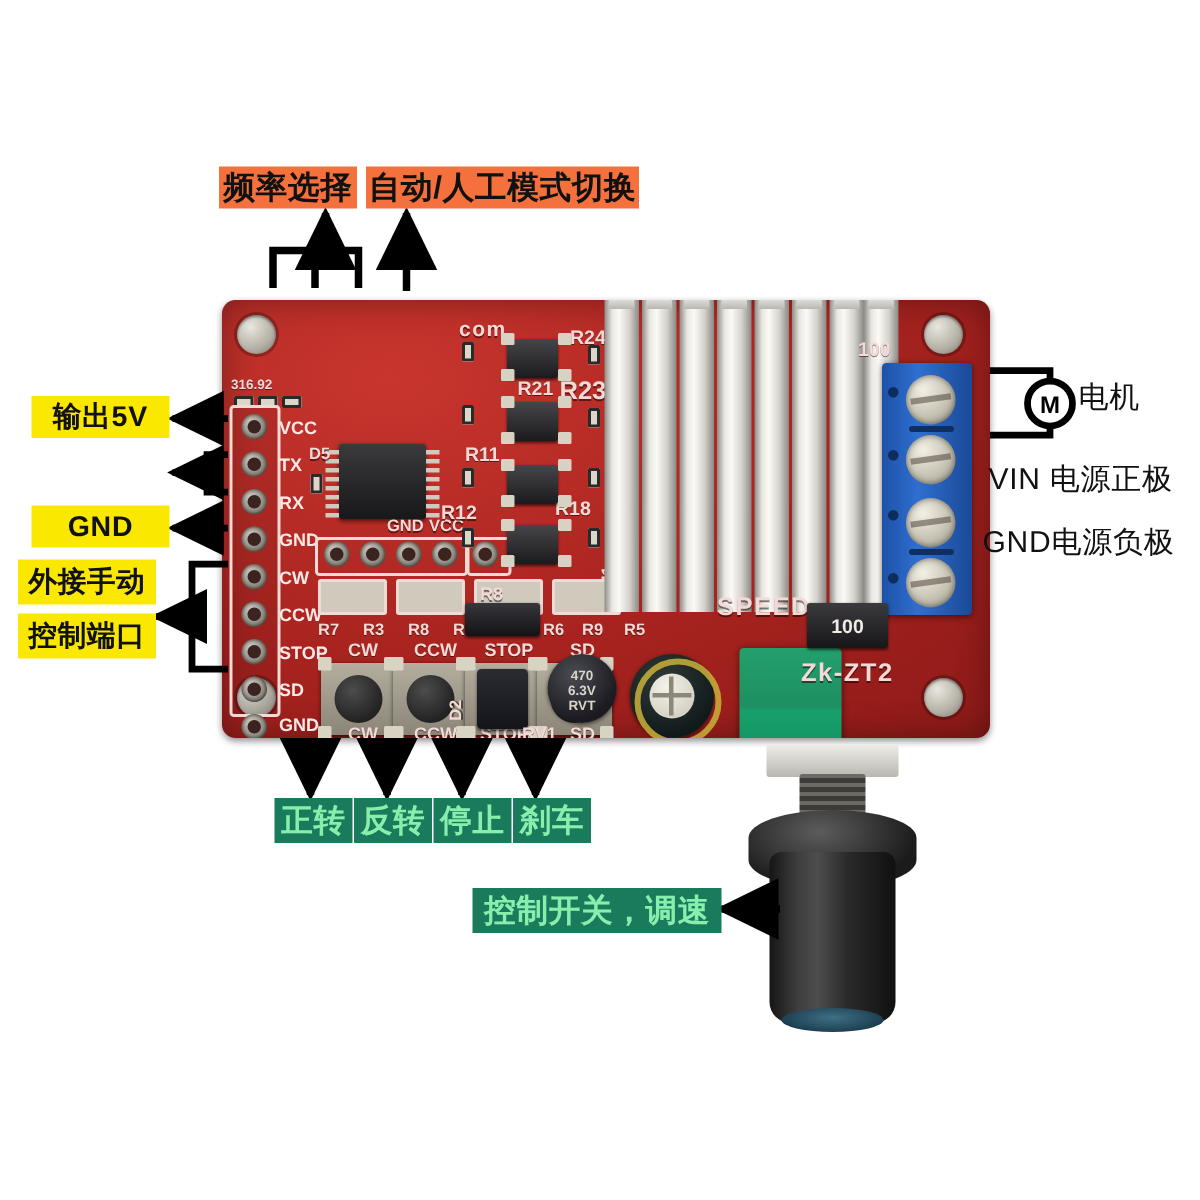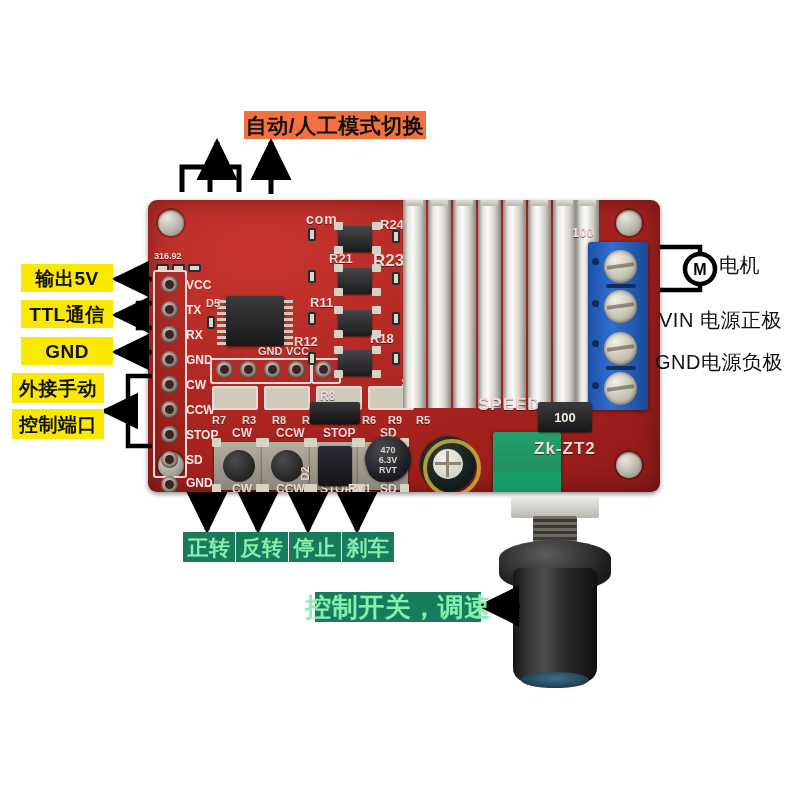--- a/index.html
+++ b/index.html
@@ -233,21 +233,21 @@
       </div>
     <div style="position:absolute;left:163px;top:158px;width:26px;height:22px;border:2px solid #f0dad6;border-radius:3px;"></div>
     <div class="pin" style="left:167px;top:161px;">
         <i></i>
       </div>
     <div class="pcbtxt" style="left:110px;top:146px;font-size:11px;">GND</div>
     <div class="pcbtxt" style="left:138px;top:146px;font-size:11px;">VCC</div>
 
     <div class="pcbtxt" style="left:158px;top:12px;font-size:14px;letter-spacing:1px;">com</div>
     <div class="pcbtxt" style="left:232px;top:18px;font-size:13px;">R24</div>
-    <div class="pcbtxt" style="left:158px;top:52px;font-size:13px;padding-left:23px;">R21</div>
+    <div class="pcbtxt" style="left:174px;top:52px;font-size:13px;padding-left:23px;">R21</div>
     <div class="pcbtxt" style="left:225px;top:52px;font-size:17px;">R23</div>
     <div class="pcbtxt" style="left:162px;top:96px;font-size:13px;">R11</div>
     <div class="pcbtxt" style="left:146px;top:135px;font-size:13px;">R12</div>
     <div class="pcbtxt" style="left:222px;top:132px;font-size:13px;">R18</div>
     <div class="pcbtxt" style="left:252px;top:178px;font-size:11px;transform:rotate(-90deg);">J1</div>
 
     <div class="mos" style="left:190px;top:26px;"></div>
     <div class="mospad" style="left:186px;top:22px;"></div>
       <div class="mospad" style="left:224px;top:22px;"></div>
     <div class="mospad" style="left:186px;top:46px;"></div>
@@ -428,32 +428,32 @@
     </g>
     <g>
       <line x1="357" y1="498" x2="357" y2="530" stroke="#000" stroke-width="5" marker-end="url(#ar)"></line>
     </g>
 
     <g>
       <line x1="520" y1="606" x2="481" y2="606" stroke="#000" stroke-width="5" marker-end="url(#ar)"></line>
     </g>
   </svg>
 
+  <div class="chip orange" style="left:146px;top:111px;width:92px;height:28px;font-size:21px;">频率选择</div>
   <div class="chip orange" style="left:244px;top:111px;width:182px;height:28px;font-size:21px;">自动/人工模式切换</div>
 
   <div class="chip yellow" style="left:21px;top:264px;width:92px;height:28px;font-size:19px;">输出5V</div>
-  <div class="chip yellow" style="left:21px;top:300px;width:92px;height:28px;font-size:19px;">TTL通信</div>
   <div class="chip yellow" style="left:21px;top:337px;width:92px;height:28px;font-size:19px;">GND</div>
   <div class="chip yellow" style="left:12px;top:373px;width:92px;height:30px;font-size:19px;">外接手动</div>
   <div class="chip yellow" style="left:12px;top:409px;width:92px;height:30px;font-size:19px;">控制端口</div>
 
   <div class="chip" style="left:719px;top:255px;font-size:20px;font-weight:400;">电机</div>
   <div class="chip" style="left:659px;top:310px;font-size:20px;font-weight:400;">VIN 电源正极</div>
   <div class="chip" style="left:655px;top:352px;font-size:20px;font-weight:400;">GND电源负极</div>
 
   <div class="chip green" style="left:183px;top:532px;width:52px;height:30px;font-size:21px;">正转</div>
   <div class="chip green" style="left:236px;top:532px;width:52px;height:30px;font-size:21px;">反转</div>
   <div class="chip green" style="left:289px;top:532px;width:52px;height:30px;font-size:21px;">停止</div>
   <div class="chip green" style="left:342px;top:532px;width:52px;height:30px;font-size:21px;">刹车</div>
 
-  <div class="chip green" style="left:315px;top:592px;width:166px;height:30px;font-size:26px;">控制开关，调速</div>
+  <div class="chip green" style="left:315px;top:592px;width:166px;height:30px;font-size:21px;">控制开关，调速</div>
 
 </div>
 
 </body></html>

